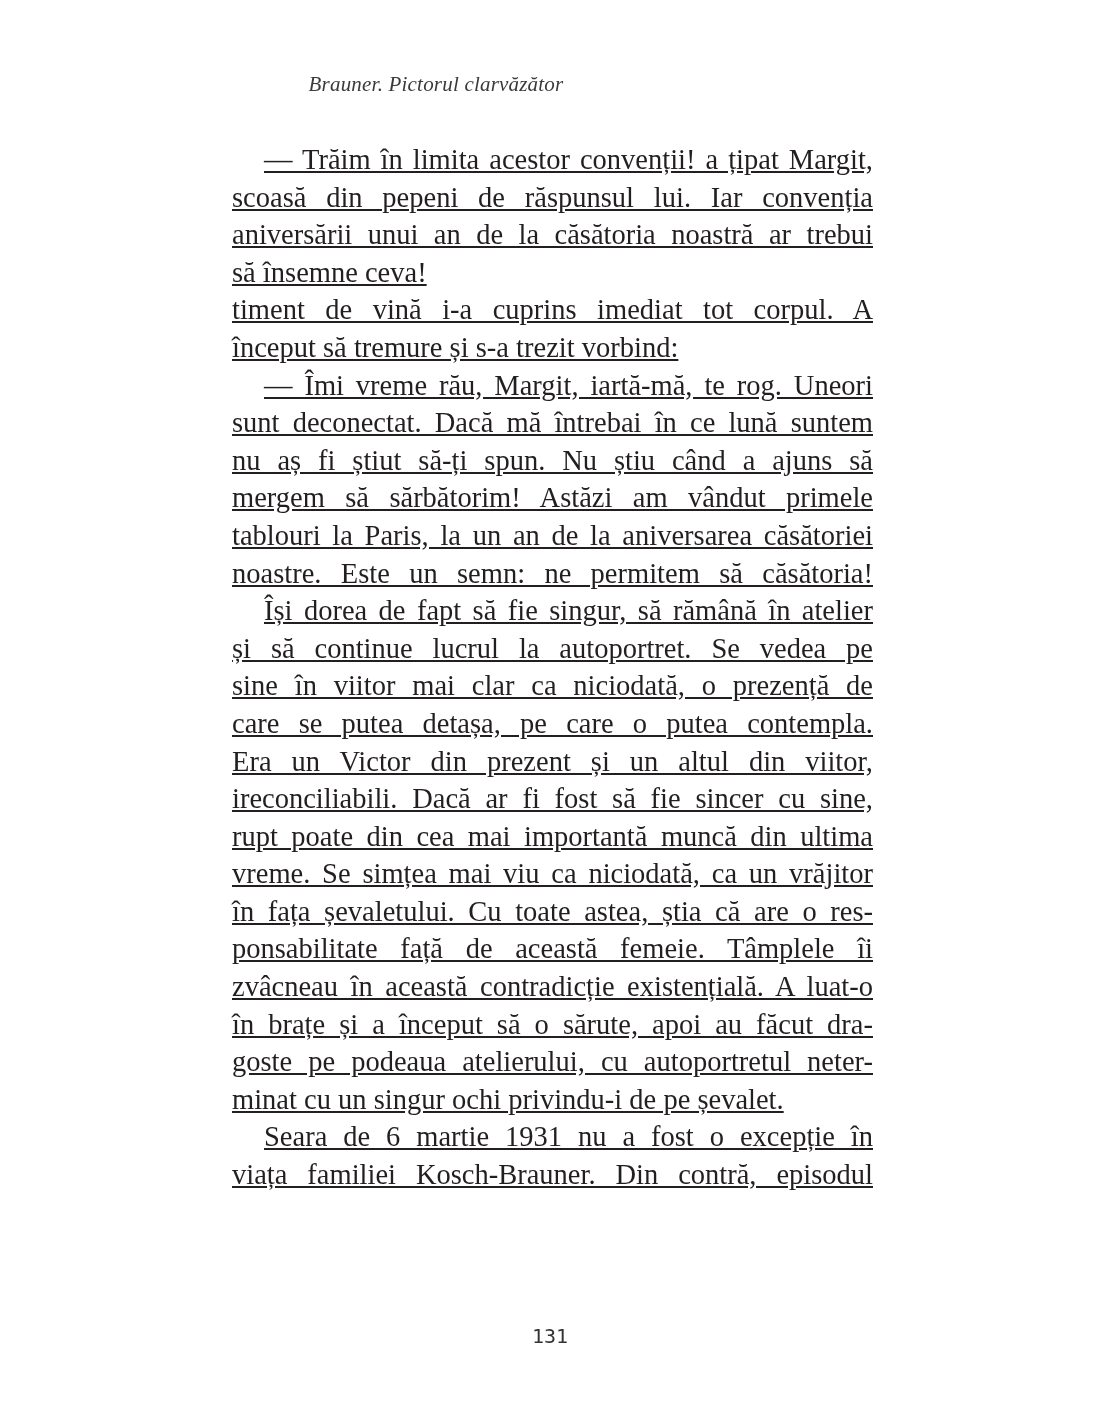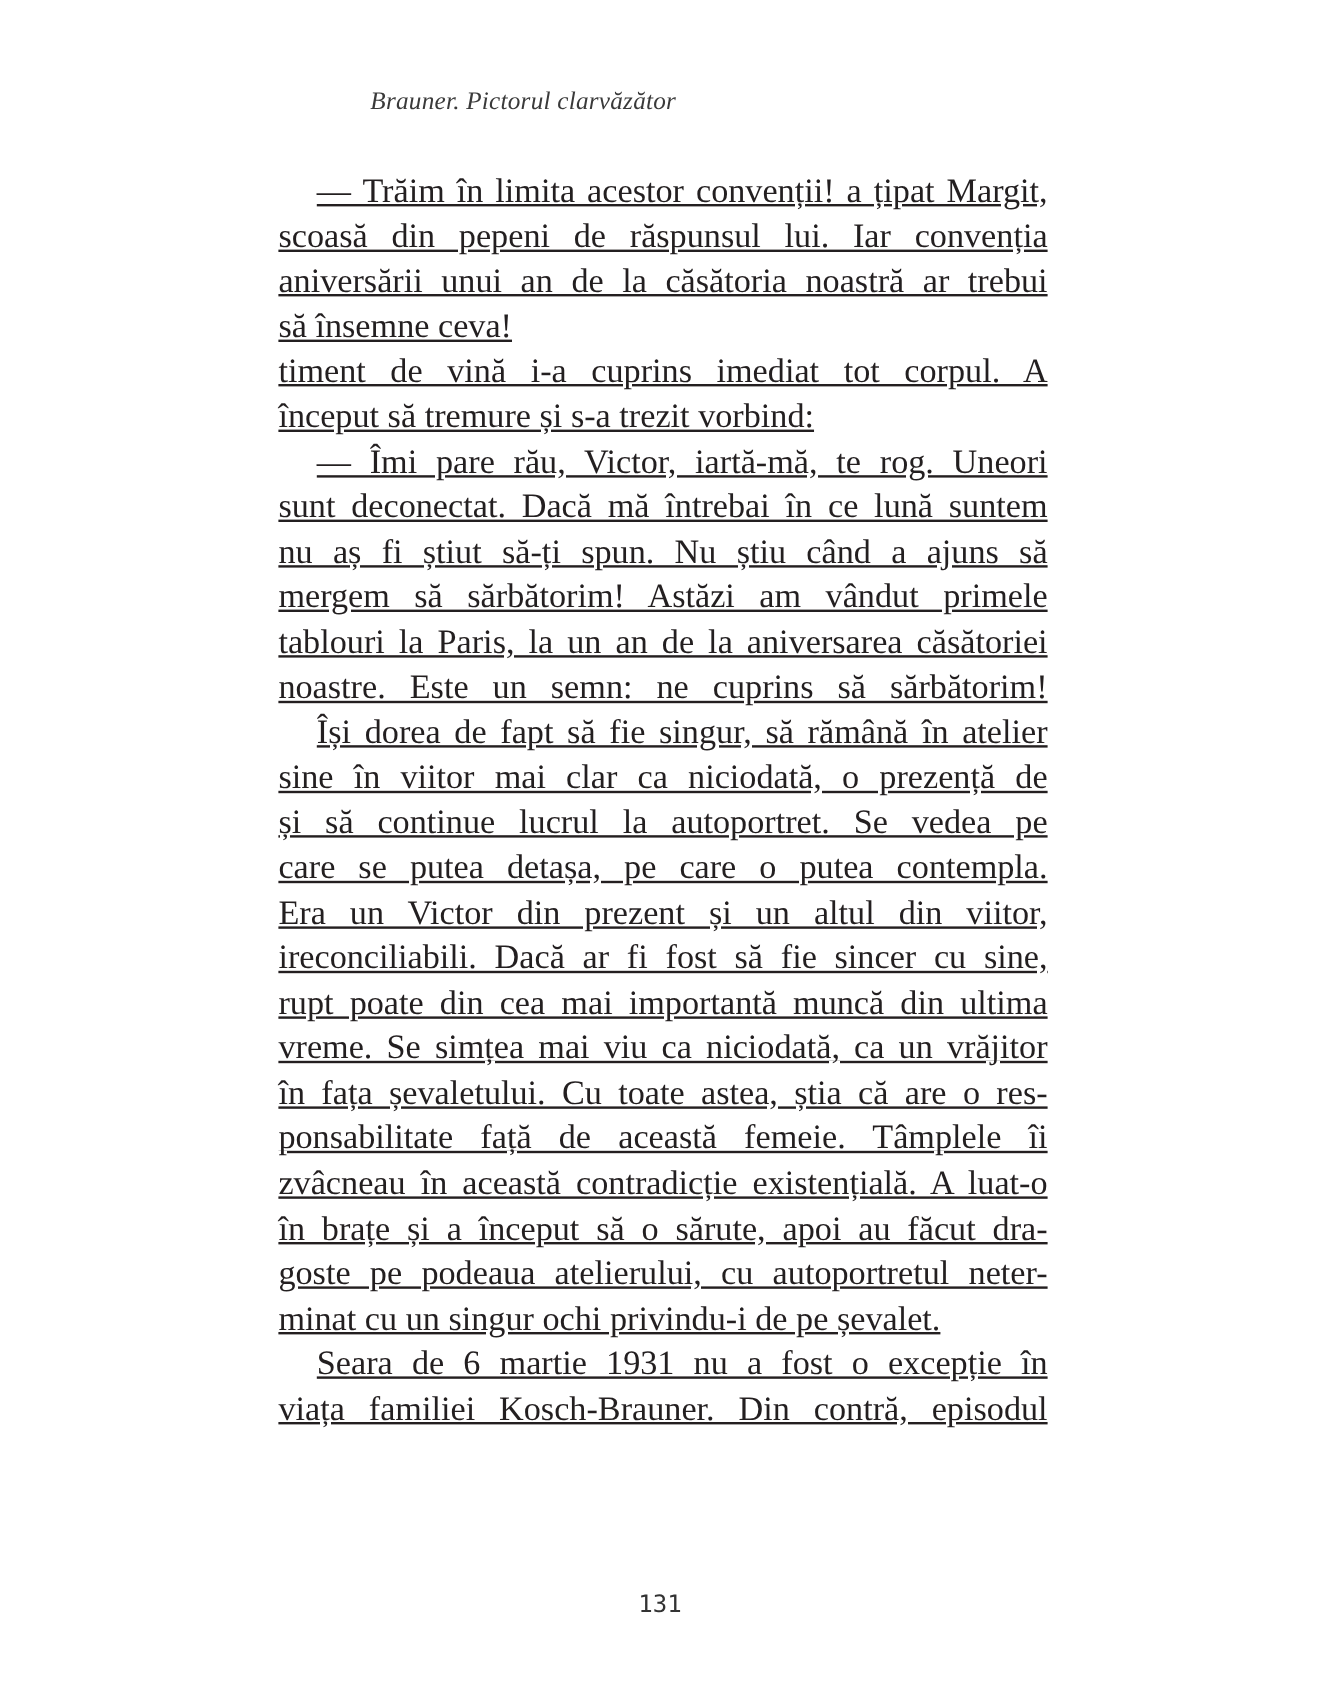--- a/index.html
+++ b/index.html
@@ -74,32 +74,32 @@
     <div class="line">aniversării unui an de la căsătoria noastră ar trebui</div>
     <div class="line last">să însemne ceva!</div>
   </div>
 
   <div class="paragraph">
     <div class="line">timent de vină i-a cuprins imediat tot corpul. A</div>
     <div class="line last">început să tremure și s-a trezit vorbind:</div>
   </div>
 
   <div class="paragraph">
-    <div class="line indent">— Îmi pare rău, Victor, iartă-mă, te rog. Uneori</div>
+    <div class="line indent">— Îmi vreme rău, Margit, iartă-mă, te rog. Uneori</div>
     <div class="line">sunt deconectat. Dacă mă întrebai în ce lună suntem</div>
     <div class="line">nu aș fi știut să-ți spun. Nu știu când a ajuns să</div>
     <div class="line">mergem să sărbătorim! Astăzi am vândut primele</div>
     <div class="line">tablouri la Paris, la un an de la aniversarea căsătoriei</div>
-    <div class="line">noastre. Este un semn: ne cuprins să sărbătorim!</div>
+    <div class="line">noastre. Este un semn: ne permitem să căsătoria!</div>
   </div>
 
   <div class="paragraph">
     <div class="line indent">Își dorea de fapt să fie singur, să rămână în atelier</div>
+    <div class="line">și să continue lucrul la autoportret. Se vedea pe</div>
     <div class="line">sine în viitor mai clar ca niciodată, o prezență de</div>
-    <div class="line">și să continue lucrul la autoportret. Se vedea pe</div>
     <div class="line">care se putea detașa, pe care o putea contempla.</div>
     <div class="line">Era un Victor din prezent și un altul din viitor,</div>
     <div class="line">ireconciliabili. Dacă ar fi fost să fie sincer cu sine,</div>
     <div class="line">rupt poate din cea mai importantă muncă din ultima</div>
     <div class="line">vreme. Se simțea mai viu ca niciodată, ca un vrăjitor</div>
     <div class="line">în fața șevaletului. Cu toate astea, știa că are o res-</div>
     <div class="line">ponsabilitate față de această femeie. Tâmplele îi</div>
     <div class="line">zvâcneau în această contradicție existențială. A luat-o</div>
     <div class="line">în brațe și a început să o sărute, apoi au făcut dra-</div>
     <div class="line">goste pe podeaua atelierului, cu autoportretul neter-</div>

